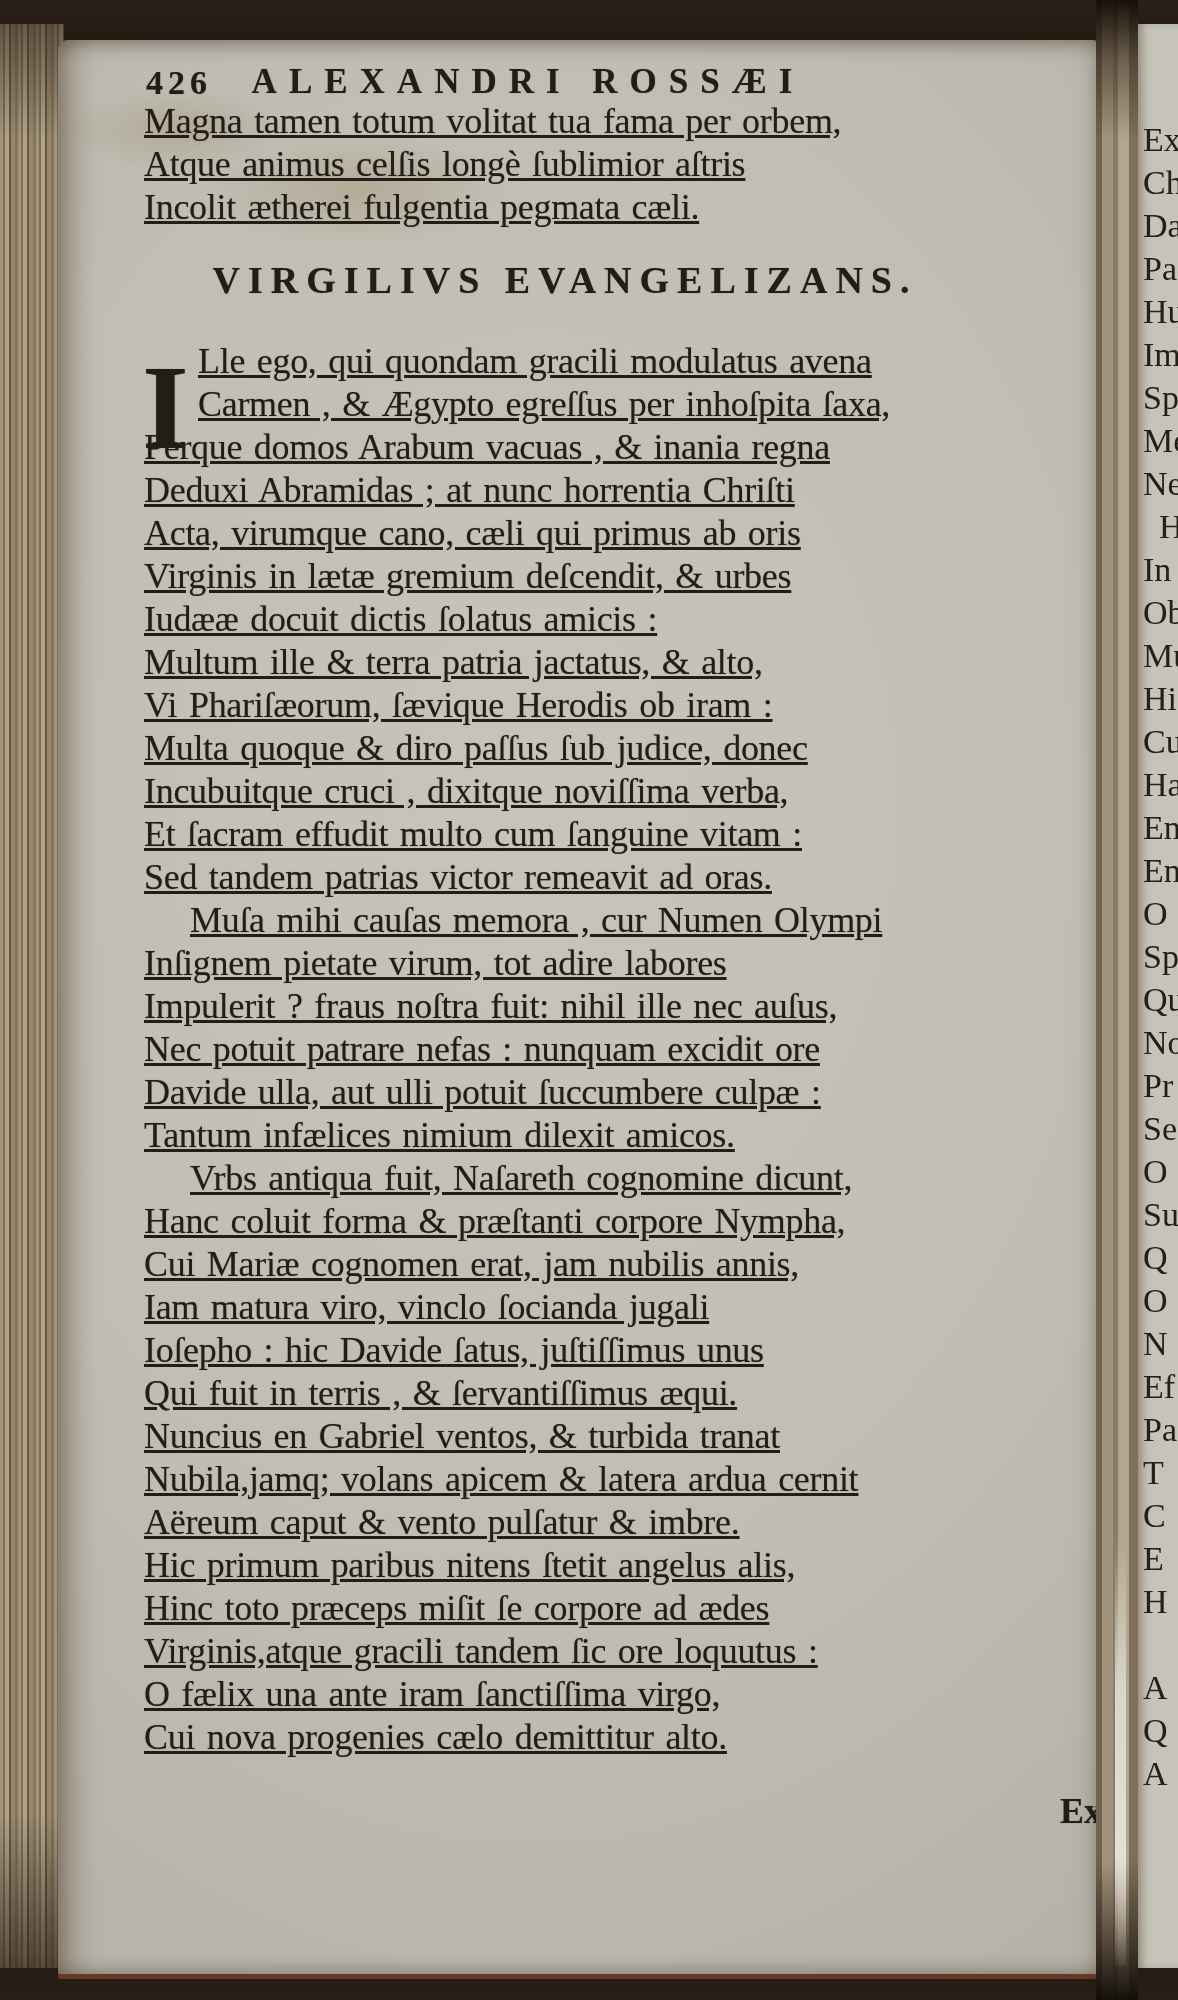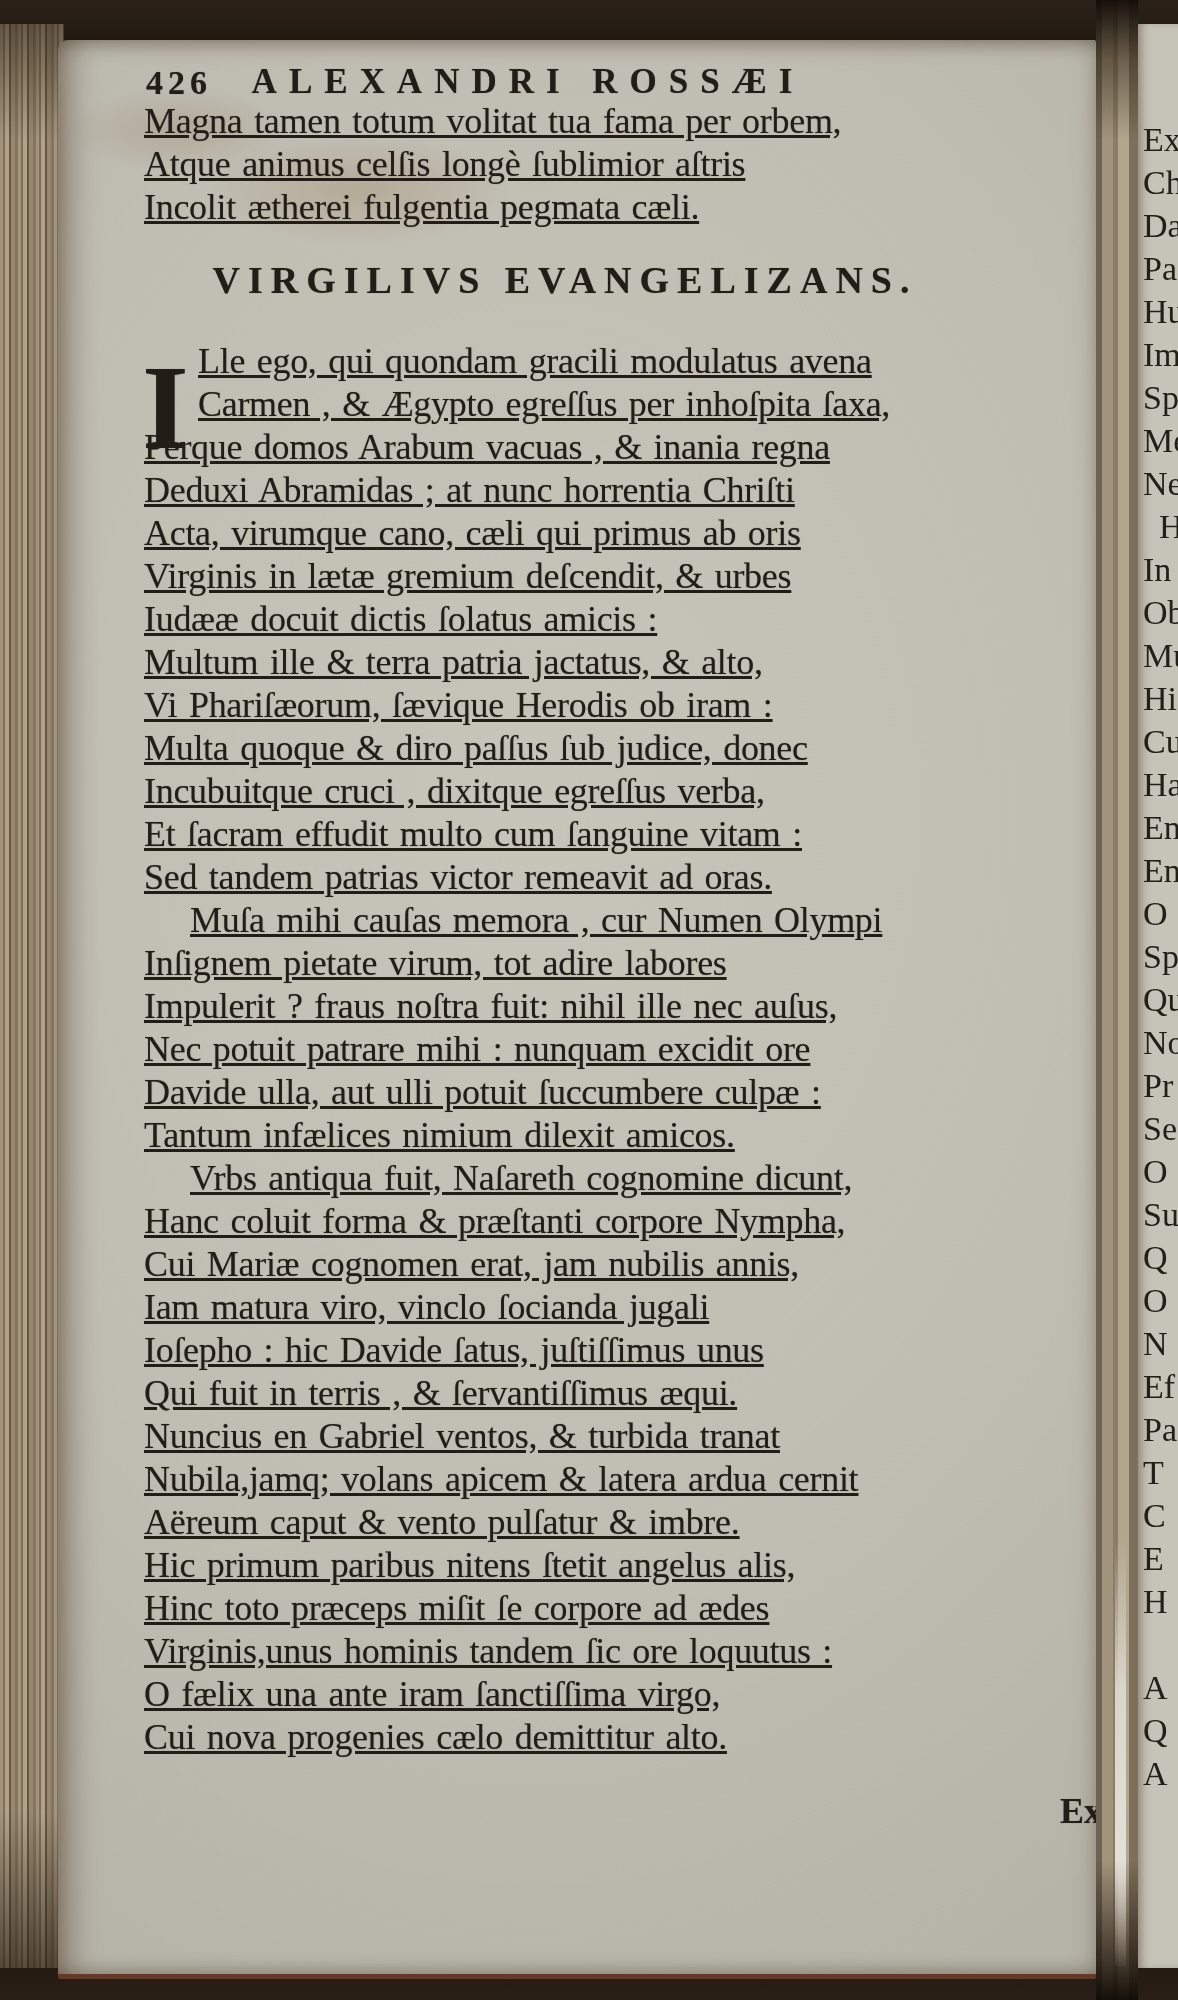--- a/index.html
+++ b/index.html
@@ -96,41 +96,41 @@
     <div class="line beside-dropcap">Lle ego, qui quondam gracili modulatus avena</div>
         <div class="line beside-dropcap">Carmen , &amp; Ægypto egreſſus per inhoſpita ſaxa,</div>
         <div class="line">Perque domos Arabum vacuas , &amp; inania regna</div>
         <div class="line">Deduxi Abramidas ;  at nunc horrentia Chriſti</div>
         <div class="line">Acta, virumque cano, cæli qui primus ab oris</div>
         <div class="line">Virginis in lætæ gremium deſcendit, &amp; urbes</div>
         <div class="line">Iudææ docuit dictis ſolatus amicis :</div>
         <div class="line">Multum ille &amp; terra patria jactatus, &amp; alto,</div>
         <div class="line">Vi Phariſæorum, ſævique Herodis ob iram :</div>
         <div class="line">Multa quoque &amp; diro paſſus ſub judice, donec</div>
-        <div class="line">Incubuitque cruci , dixitque egreſſus verba,</div>
+        <div class="line">Incubuitque cruci , dixitque noviſſima verba,</div>
         <div class="line">Et ſacram effudit multo cum ſanguine vitam :</div>
         <div class="line">Sed tandem patrias victor remeavit ad oras.</div>
         <div class="line indent">Muſa mihi cauſas memora , cur Numen Olympi</div>
         <div class="line">Inſignem pietate virum, tot adire labores</div>
         <div class="line">Impulerit ? fraus noſtra fuit:  nihil ille nec auſus,</div>
-        <div class="line">Nec potuit patrare mihi : nunquam excidit ore</div>
+        <div class="line">Nec potuit patrare nefas : nunquam excidit ore</div>
         <div class="line">Davide ulla, aut ulli potuit ſuccumbere culpæ :</div>
         <div class="line">Tantum infælices nimium dilexit amicos.</div>
         <div class="line indent">Vrbs antiqua fuit, Naſareth cognomine dicunt,</div>
         <div class="line">Hanc coluit forma &amp; præſtanti corpore Nympha,</div>
         <div class="line">Cui Mariæ cognomen erat, jam nubilis annis,</div>
         <div class="line">Iam matura viro, vinclo ſocianda jugali</div>
         <div class="line">Ioſepho : hic Davide ſatus, juſtiſſimus unus</div>
         <div class="line">Qui fuit in terris , &amp; ſervantiſſimus æqui.</div>
         <div class="line">Nuncius en Gabriel ventos, &amp; turbida tranat</div>
         <div class="line">Nubila,jamq; volans apicem &amp; latera ardua cernit</div>
         <div class="line">Aëreum caput &amp; vento pulſatur &amp; imbre.</div>
         <div class="line">Hic primum paribus nitens ſtetit angelus alis,</div>
         <div class="line">Hinc toto præceps miſit ſe corpore ad ædes</div>
-        <div class="line">Virginis,unus hominis tandem ſic ore loquutus :</div>
+        <div class="line">Virginis,atque gracili tandem ſic ore loquutus :</div>
         <div class="line">O fælix una ante iram ſanctiſſima virgo,</div>
         <div class="line">Cui nova progenies cælo demittitur alto.</div>
       </div>
 
     <div class="catchword">Ex</div>
   </div>
 
   <div class="gutter"></div>
   <div class="gutter-highlight"></div>
 

